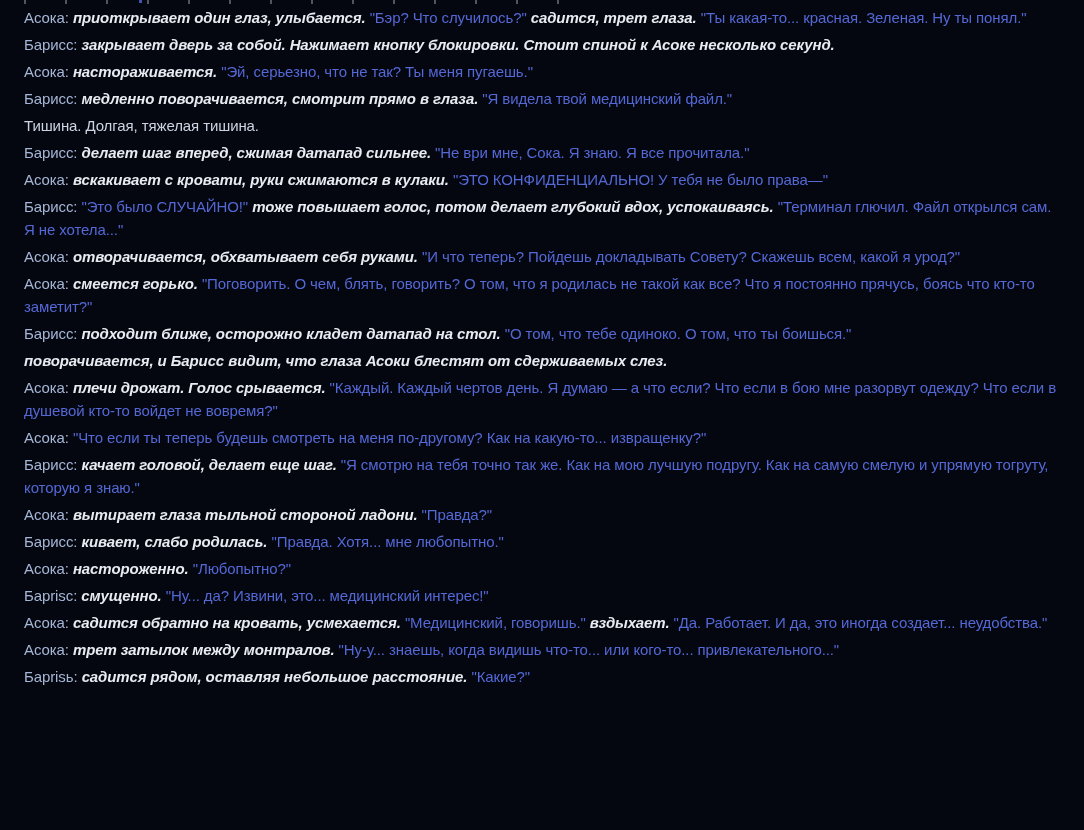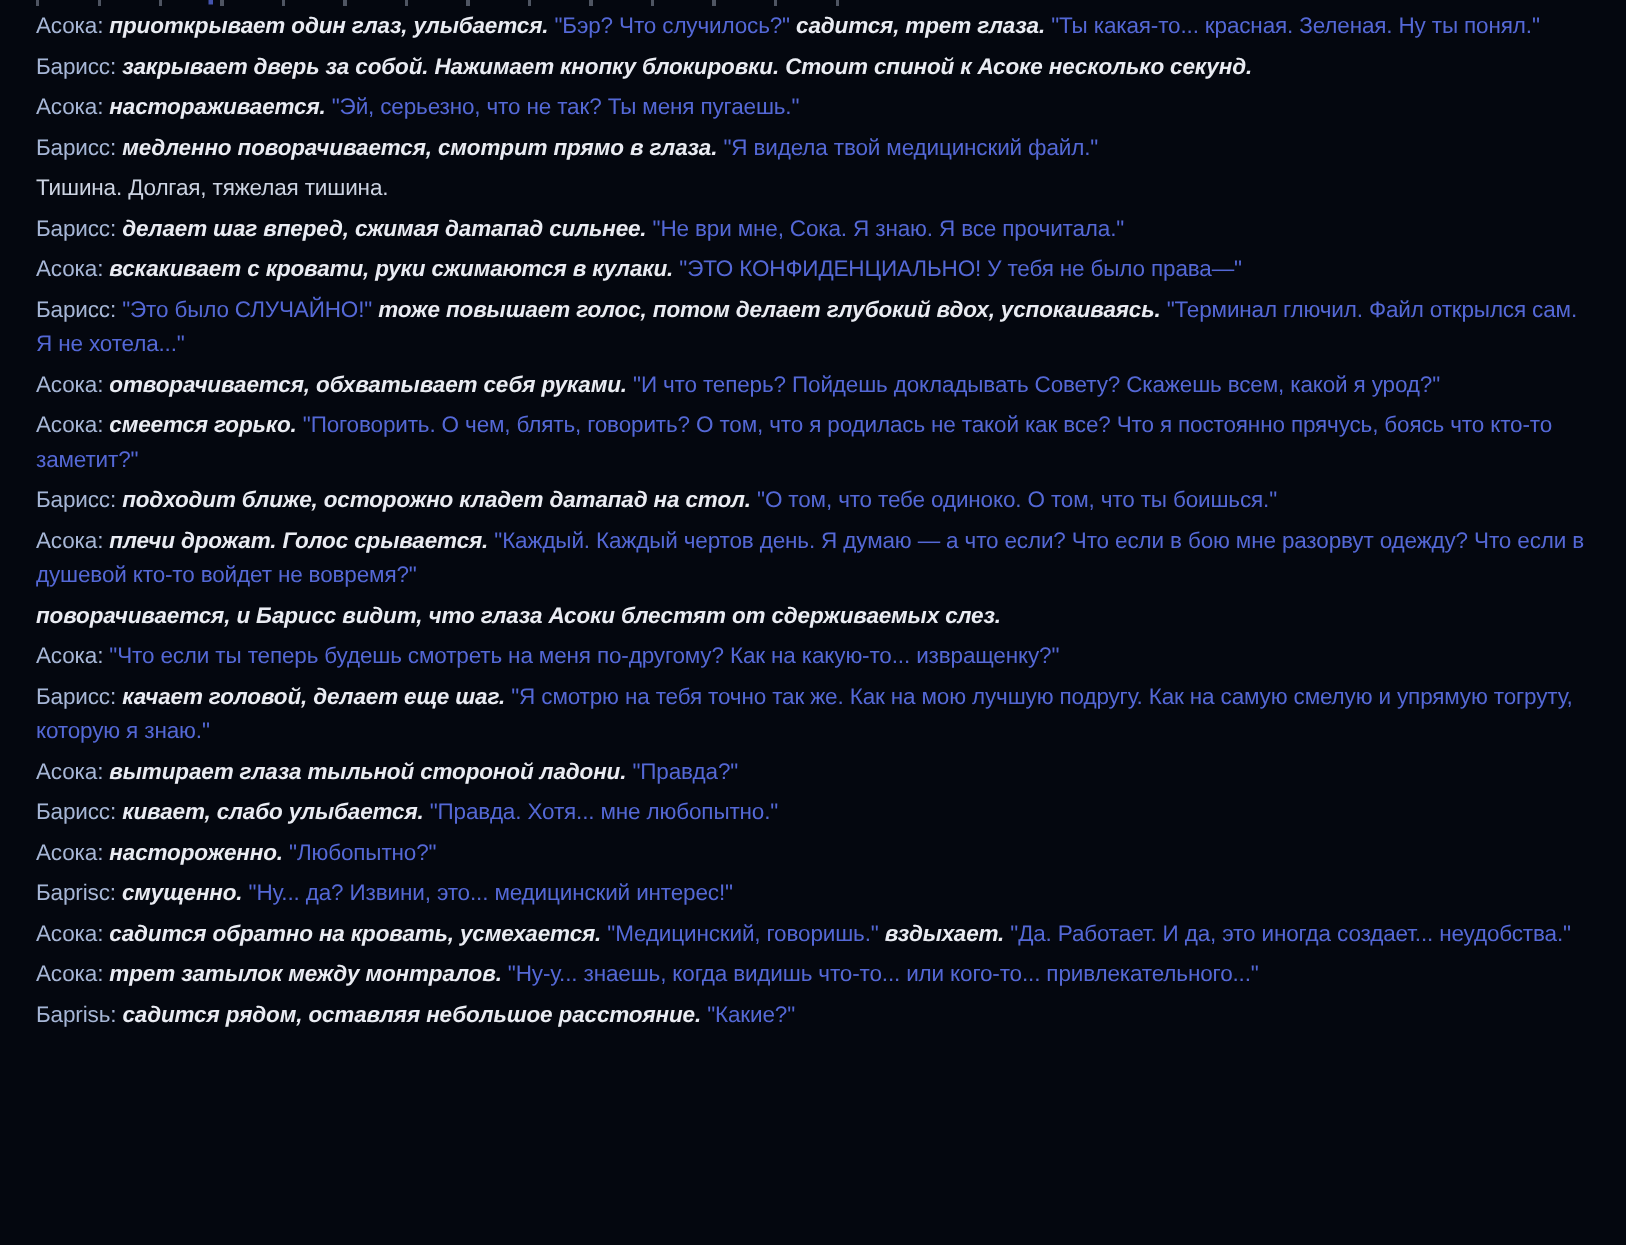--- a/index.html
+++ b/index.html
@@ -52,24 +52,24 @@
     <div class="para"><span class="speaker">Барисс:</span> <span class="action">закрывает дверь за собой. Нажимает кнопку блокировки. Стоит спиной к Асоке несколько секунд.</span></div>
     <div class="para"><span class="speaker">Асока:</span> <span class="action">настораживается.</span> <span class="dialogue">"Эй, серьезно, что не так? Ты меня пугаешь."</span></div>
     <div class="para"><span class="speaker">Барисс:</span> <span class="action">медленно поворачивается, смотрит прямо в глаза.</span> <span class="dialogue">"Я видела твой медицинский файл."</span></div>
     <div class="para"><span class="narration">Тишина. Долгая, тяжелая тишина.</span></div>
     <div class="para"><span class="speaker">Барисс:</span> <span class="action">делает шаг вперед, сжимая датапад сильнее.</span> <span class="dialogue">"Не ври мне, Сока. Я знаю. Я все прочитала."</span></div>
     <div class="para"><span class="speaker">Асока:</span> <span class="action">вскакивает с кровати, руки сжимаются в кулаки.</span> <span class="dialogue">"ЭТО КОНФИДЕНЦИАЛЬНО! У тебя не было права—"</span></div>
     <div class="para"><span class="speaker">Барисс:</span> <span class="dialogue">"Это было СЛУЧАЙНО!"</span> <span class="action">тоже повышает голос, потом делает глубокий вдох, успокаиваясь.</span> <span class="dialogue">"Терминал глючил. Файл открылся сам. Я не хотела..."</span></div>
     <div class="para"><span class="speaker">Асока:</span> <span class="action">отворачивается, обхватывает себя руками.</span> <span class="dialogue">"И что теперь? Пойдешь докладывать Совету? Скажешь всем, какой я урод?"</span></div>
     <div class="para"><span class="speaker">Асока:</span> <span class="action">смеется горько.</span> <span class="dialogue">"Поговорить. О чем, блять, говорить? О том, что я родилась не такой как все? Что я постоянно прячусь, боясь что кто-то заметит?"</span></div>
     <div class="para"><span class="speaker">Барисс:</span> <span class="action">подходит ближе, осторожно кладет датапад на стол.</span> <span class="dialogue">"О том, что тебе одиноко. О том, что ты боишься."</span></div>
+    <div class="para"><span class="action">поворачивается, и Барисс видит, что глаза Асоки блестят от сдерживаемых слез.</span></div>
     <div class="para"><span class="speaker">Асока:</span> <span class="action">плечи дрожат. Голос срывается.</span> <span class="dialogue">"Каждый. Каждый чертов день. Я думаю — а что если? Что если в бою мне разорвут одежду? Что если в душевой кто-то войдет не вовремя?"</span></div>
-    <div class="para"><span class="action">поворачивается, и Барисс видит, что глаза Асоки блестят от сдерживаемых слез.</span></div>
     <div class="para"><span class="speaker">Асока:</span> <span class="dialogue">"Что если ты теперь будешь смотреть на меня по-другому? Как на какую-то... извращенку?"</span></div>
     <div class="para"><span class="speaker">Барисс:</span> <span class="action">качает головой, делает еще шаг.</span> <span class="dialogue">"Я смотрю на тебя точно так же. Как на мою лучшую подругу. Как на самую смелую и упрямую тогруту, которую я знаю."</span></div>
     <div class="para"><span class="speaker">Асока:</span> <span class="action">вытирает глаза тыльной стороной ладони.</span> <span class="dialogue">"Правда?"</span></div>
-    <div class="para"><span class="speaker">Барисс:</span> <span class="action">кивает, слабо улыбается.</span> <span class="dialogue">"Правда. Хотя... мне любопытно."</span></div>
+    <div class="para"><span class="speaker">Барисс:</span> <span class="action">кивает, слабо родилась.</span> <span class="dialogue">"Правда. Хотя... мне любопытно."</span></div>
     <div class="para"><span class="speaker">Асока:</span> <span class="action">настороженно.</span> <span class="dialogue">"Любопытно?"</span></div>
     <div class="para"><span class="speaker">Барrisс:</span> <span class="action">смущенно.</span> <span class="dialogue">"Ну... да? Извини, это... медицинский интерес!"</span></div>
     <div class="para"><span class="speaker">Асока:</span> <span class="action">садится обратно на кровать, усмехается.</span> <span class="dialogue">"Медицинский, говоришь."</span> <span class="action">вздыхает.</span> <span class="dialogue">"Да. Работает. И да, это иногда создает... неудобства."</span></div>
     <div class="para"><span class="speaker">Асока:</span> <span class="action">трет затылок между монтралов.</span> <span class="dialogue">"Ну-у... знаешь, когда видишь что-то... или кого-то... привлекательного..."</span></div>
     <div class="para"><span class="speaker">Барrisь:</span> <span class="action">садится рядом, оставляя небольшое расстояние.</span> <span class="dialogue">"Какие?"</span></div>
   </div>
 
 </body></html>

